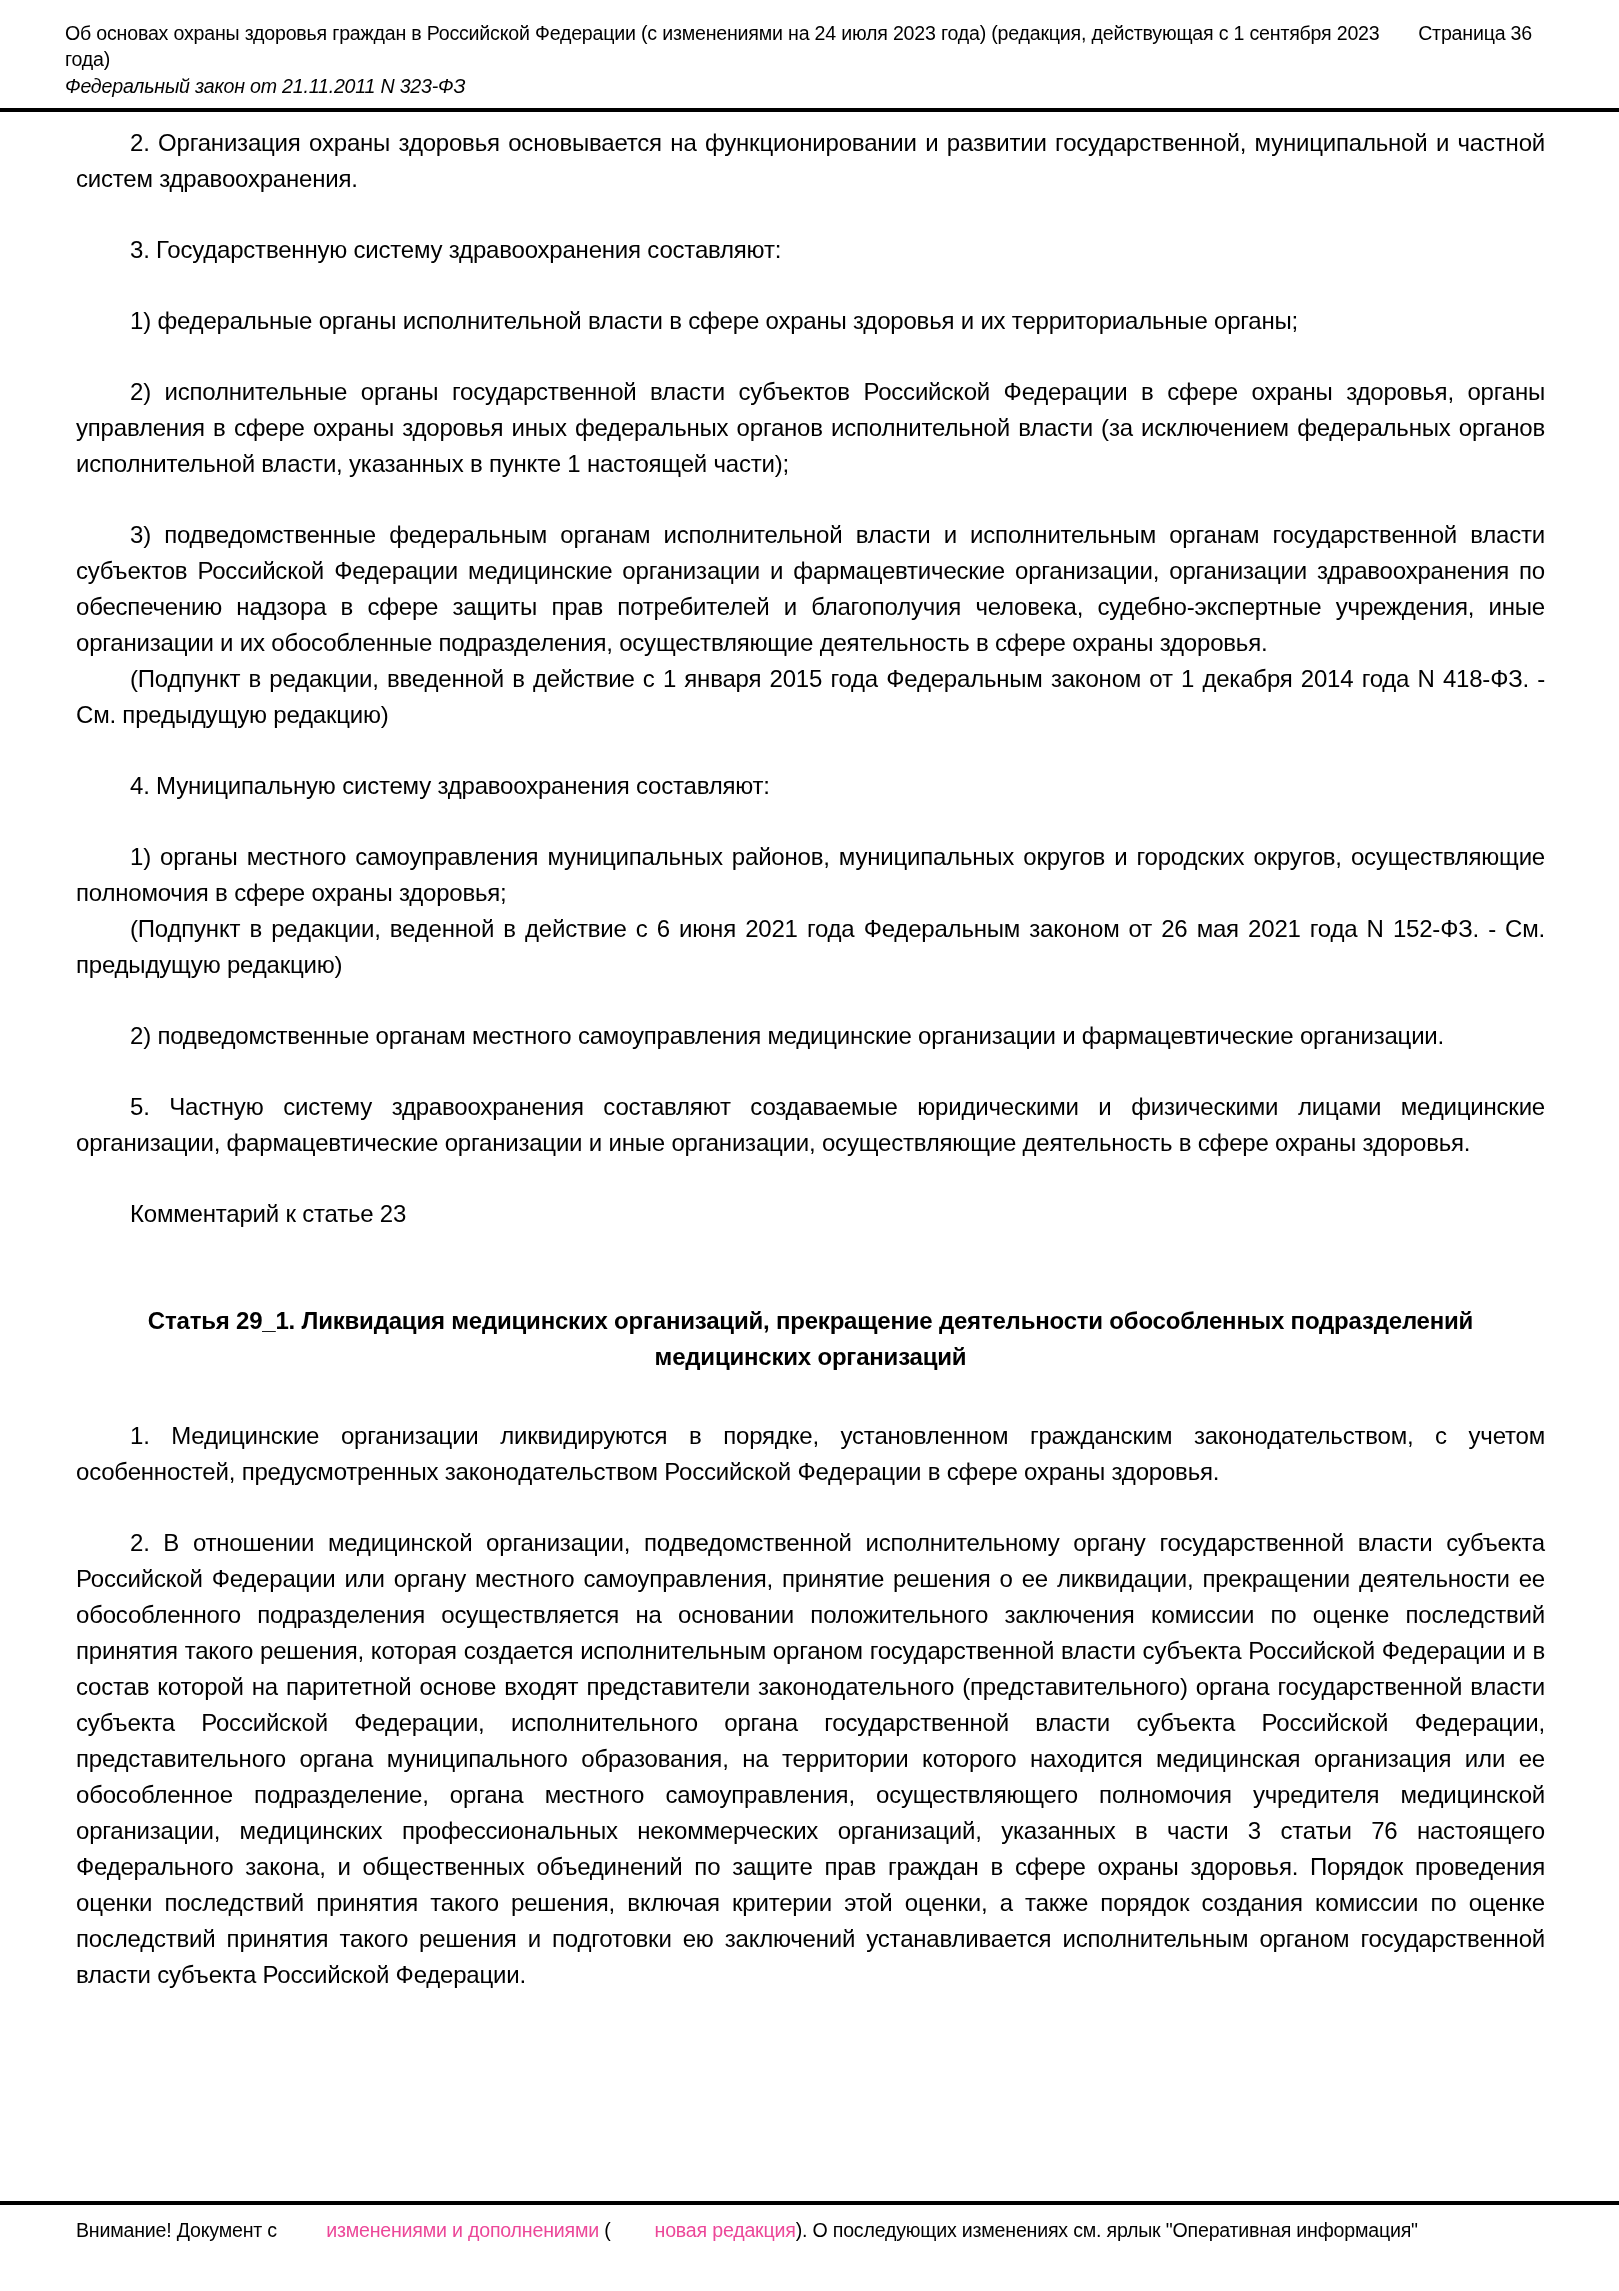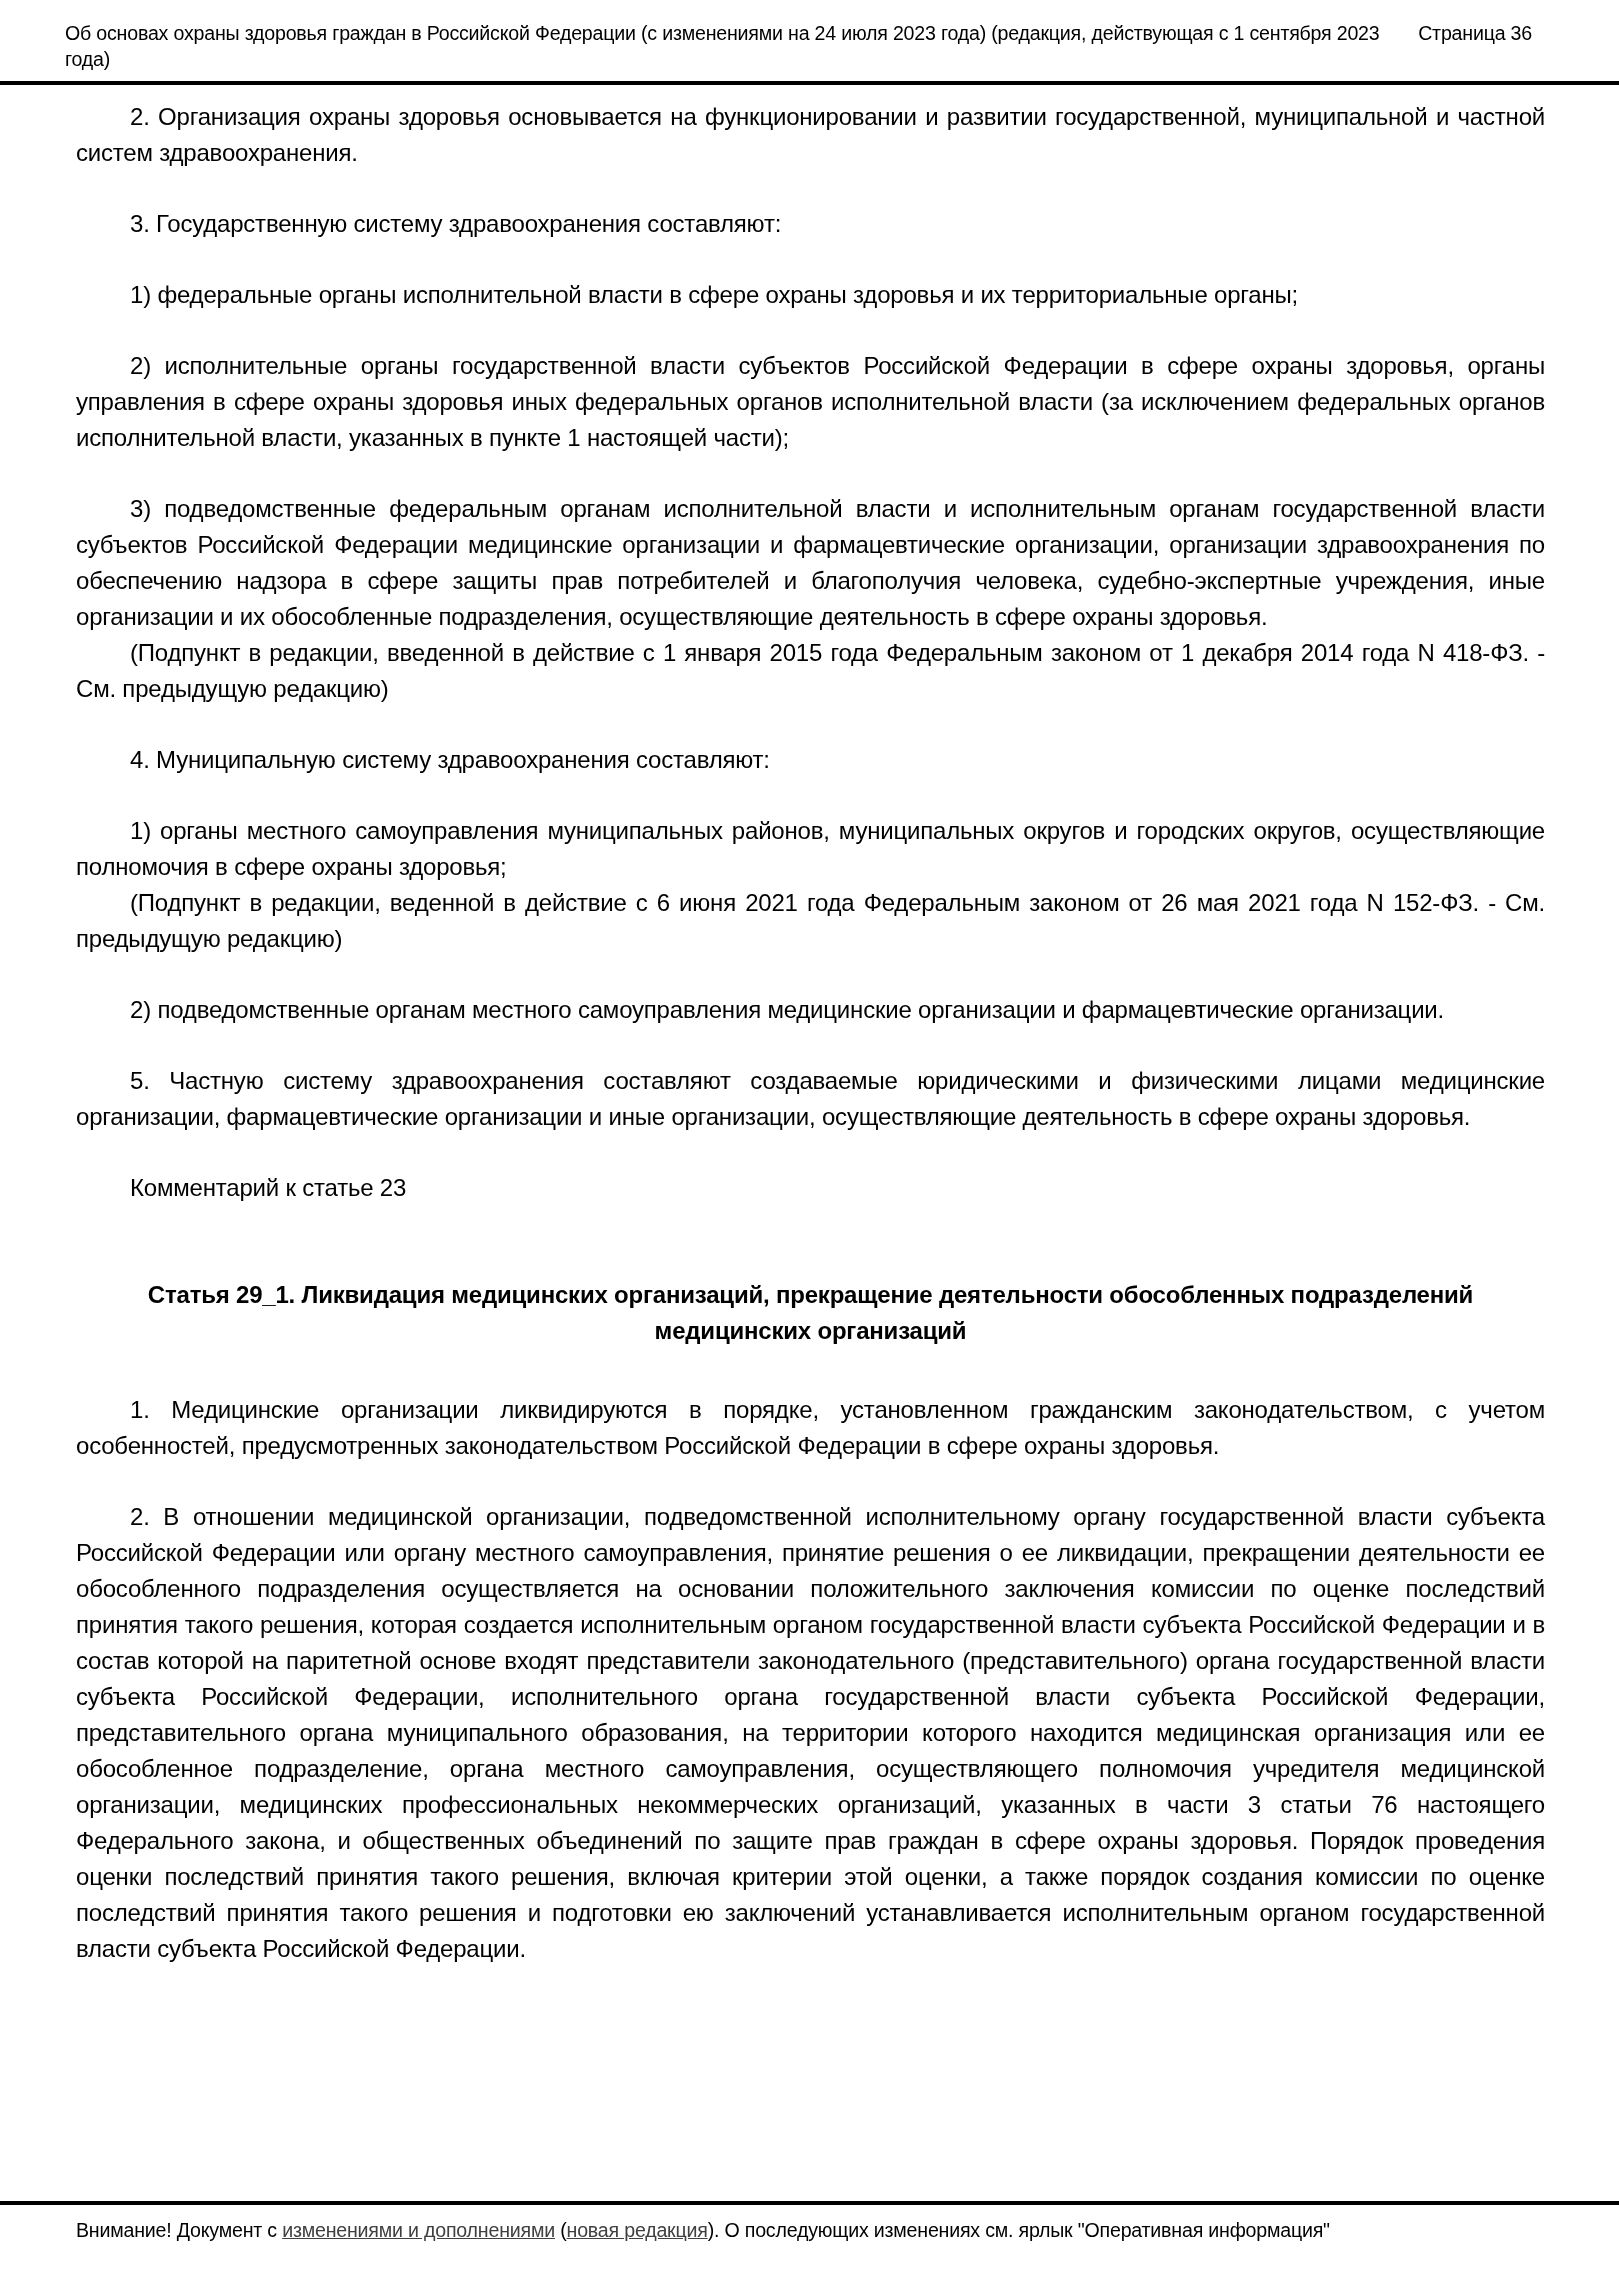--- a/index.html
+++ b/index.html
@@ -71,38 +71,39 @@
   }
   .doc-footer {
     padding: 11.8px 49px 0 48px;
     font-size: 19.6px;
     line-height: 26.5px;
     letter-spacing: -0.2px;
   }
   .footer-line1 { margin: 0; text-indent: 28px; }
   .footer-line2 { margin: 0; }
   a.doc-link {
-    color: #404040;
-    text-decoration: underline;
+    color: #ec4899;
     cursor: pointer;
+    margin-left: 44px;
   }
 </style>
 </head>
 <body>
 
 <div class="page">
 
   <header class="doc-header">
     <div class="header-row">
       <div class="header-title">
         <span>Об основах охраны здоровья граждан в Российской Федерации (с изменениями на 24 июля 2023 года) (редакция, действующая</span>
         <span>с 1 сентября 2023 года)</span>
       </div>
       <div class="page-number">Страница 36</div>
     </div>
+    <div class="header-subtitle">Федеральный закон от 21.11.2011 N 323-ФЗ</div>
   </header>
 
   <div class="rule rule-top"></div>
 
   <main class="doc-body">
     <p class="para">2. Организация охраны здоровья основывается на функционировании и развитии государственной, муниципальной и частной систем здравоохранения.</p>
     <p class="para">3. Государственную систему здравоохранения составляют:</p>
     <p class="para">1) федеральные органы исполнительной власти в сфере охраны здоровья и их территориальные органы;</p>
     <p class="para">2) исполнительные органы государственной власти субъектов Российской Федерации в сфере охраны здоровья, органы управления в сфере охраны здоровья иных федеральных органов исполнительной власти (за исключением федеральных органов исполнительной власти, указанных в пункте 1 настоящей части);</p>
     <p class="para">3) подведомственные федеральным органам исполнительной власти и исполнительным органам государственной власти субъектов Российской Федерации медицинские организации и фармацевтические организации, организации здравоохранения по обеспечению надзора в сфере защиты прав потребителей и благополучия человека, судебно-экспертные учреждения, иные организации и их обособленные подразделения, осуществляющие деятельность в сфере охраны здоровья.</p>

